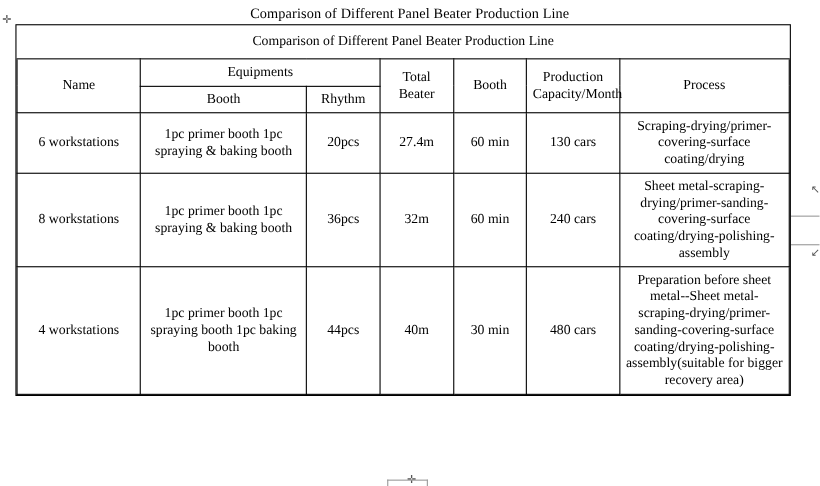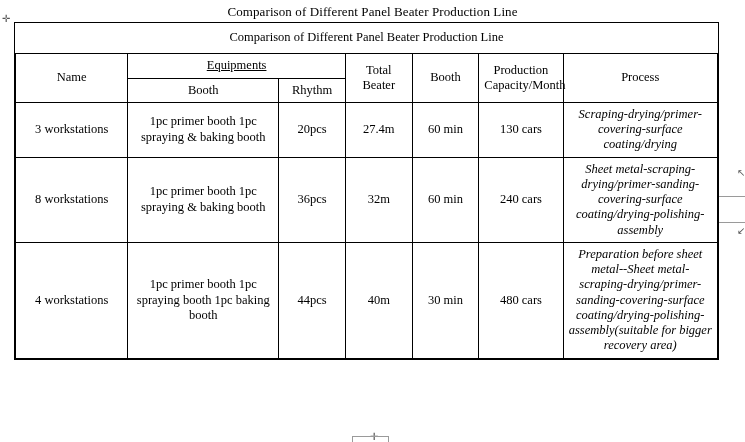--- a/index.html
+++ b/index.html
@@ -83,23 +83,22 @@
     padding: 7px 0 8px 0 !important;
     text-align: center;
   }
   .title-row td {
     border-left: none !important;
     border-right: none !important;
     border-top: none !important;
     border-bottom: 1px solid #000 !important;
   }
   .equip-head {
-    text-decoration: underline;
   }
-  .process-cell { font-size: 12.5px; font-style: italic; }
+  .process-cell { font-size: 12.5px; }
 </style>
 </head>
 <body>
 
 <div class="page">
 
   <div class="header-title">Comparison of Different Panel Beater Production Line</div>
 
   <div class="mark mark-tl">✛</div>
   <div class="mark mark-rt">↖</div>
@@ -134,21 +133,21 @@
           <td rowspan="2">Booth</td>
           <td rowspan="2">Production Capacity/Month</td>
           <td rowspan="2">Process</td>
         </tr>
         <tr>
           <td>Booth</td>
           <td>Rhythm</td>
         </tr>
 
         <tr>
-          <td>3 workstations</td>
+          <td>6 workstations</td>
           <td>1pc primer booth 1pc spraying &amp; baking booth</td>
           <td>20pcs</td>
           <td>27.4m</td>
           <td>60 min</td>
           <td>130 cars</td>
           <td class="process-cell">Scraping-drying/primer-covering-surface coating/drying</td>
         </tr>
 
         <tr>
           <td>8 workstations</td>

